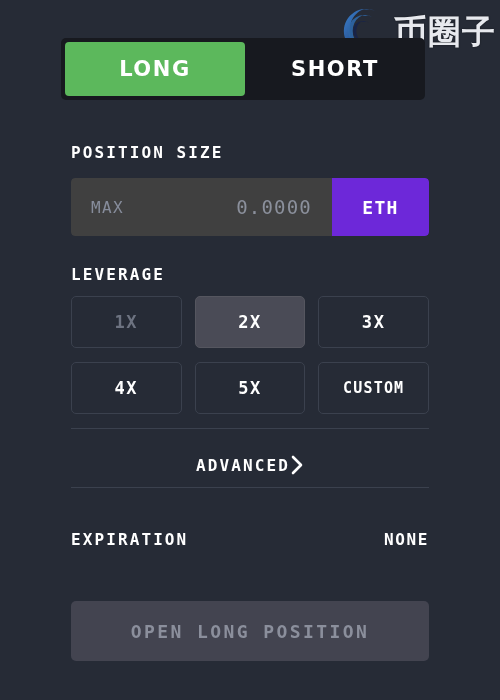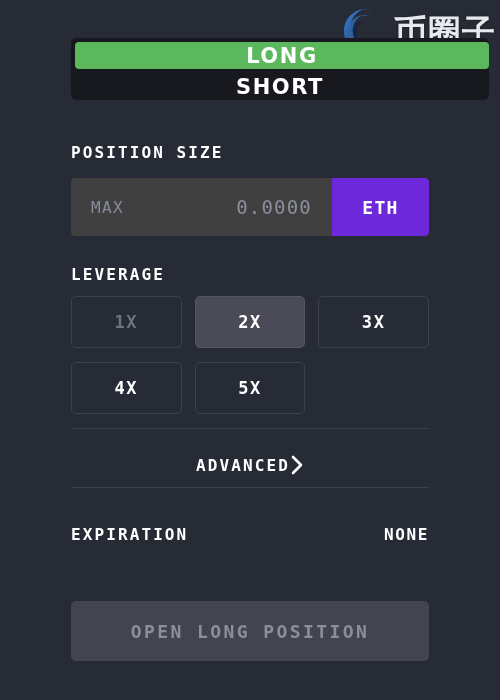--- a/index.html
+++ b/index.html
@@ -43,30 +43,29 @@
     font-weight: 700;
     color: #f2f4f8;
     letter-spacing: 1px;
     line-height: 1;
     text-shadow: 0 0 2px rgba(0,0,0,0.5);
   }
 
   
   .side-toggle {
     position: absolute;
-    left: 71px;
+    left: 61px;
     top: 38px;
-    width: 418px;
+    width: 364px;
     height: 62px;
     background: #17191f;
     border-radius: 5px;
     display: flex;
     overflow: hidden;
     box-sizing: border-box;
-    flex-direction: column;
   }
   .side-btn {
     flex: 1 1 50%;
     display: flex;
     align-items: center;
     justify-content: center;
     font-family: "DejaVu Sans", "Liberation Sans", sans-serif;
     font-size: 21px;
     font-weight: 700;
     letter-spacing: 1.6px;
@@ -210,21 +209,21 @@
   }
 
   
   .exp-row {
     position: absolute;
     left: 71px;
     top: 525px;
     width: 358px;
     height: 24px;
     display: flex;
-    align-items: flex-start;
+    align-items: flex-end;
     justify-content: space-between;
   }
   .exp-label {
     font-size: 16px;
     font-weight: 700;
     color: #ffffff;
     letter-spacing: 2.1px;
   }
   .exp-value {
     font-size: 16px;
@@ -292,20 +291,21 @@
   </div>
 
   <div class="section-label" style="left:71px; top:265px;">LEVERAGE</div>
 
   <div class="lev-grid">
     <div class="lev-btn disabled">1X</div>
     <div class="lev-btn selected">2X</div>
     <div class="lev-btn">3X</div>
     <div class="lev-btn">4X</div>
     <div class="lev-btn">5X</div>
+    <div class="lev-btn custom">CUSTOM</div>
   </div>
 
   <div class="divider" style="top:428px;"></div>
   <div class="adv-row">
     <span class="adv-label">ADVANCED</span>
     <svg class="chev" viewBox="0 0 14 22">
       <path d="M3 3 L11 11 L3 19" fill="none" stroke="#ffffff" stroke-width="2.6" stroke-linecap="round" stroke-linejoin="round"></path>
     </svg>
   </div>
   <div class="divider" style="top:487px;"></div>

